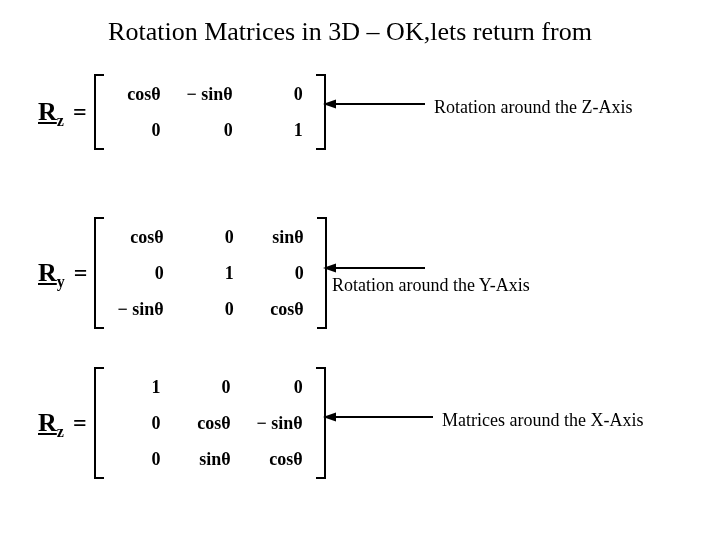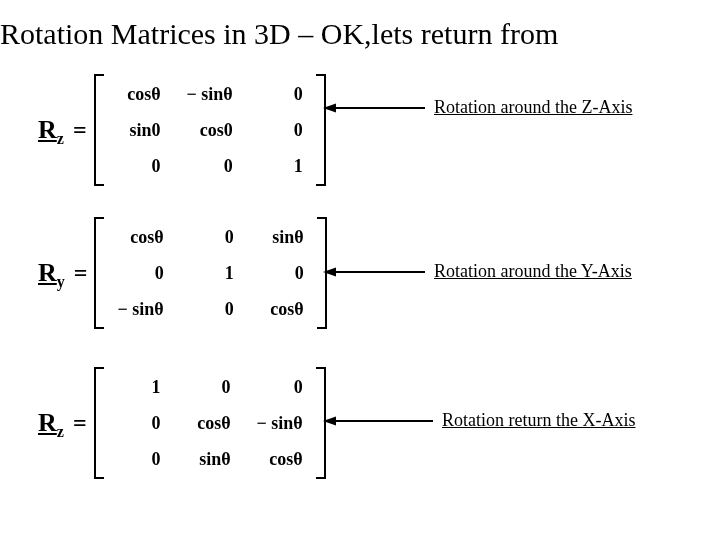--- a/index.html
+++ b/index.html
@@ -12,21 +12,22 @@
     color: #000000;
     font-family: "Liberation Serif", serif;
     overflow: hidden;
     margin: 0 auto;
   }
   .title {
     position: absolute;
     top: 16px;
     left: 0;
     width: 700px;
-    font-size: 30px;
+    text-align: center;
+    font-size: 26px;
     line-height: 1.22;
     color: #000;
   }
   .matrix-block {
     position: absolute;
     left: 38px;
     display: flex;
     align-items: center;
   }
   #matrix-block-1 { top: 74px; }
@@ -76,26 +77,25 @@
     font-weight: bold;
     font-size: 18px;
     height: 36px;
     min-width: 44px;
     padding: 0 13px;
     white-space: nowrap;
   }
   .caption {
     position: absolute;
     display: flex;
-    align-items: center;
+    align-items: flex-start;
     white-space: nowrap;
-    text-decoration: underline;
   }
   #caption-1 { left: 323px; top: 97px; }
-  #caption-2 { left: 323px; top: 261px; }
+  #caption-2 { left: 323px; top: 261px; flex-direction: column; }
   #caption-3 { left: 323px; top: 410px; }
   .caption svg { display: block; flex: 0 0 auto; }
   .caption-text {
     font-size: 18px;
     margin-left: 9px;
     color: #000;
   }
 </style>
 </head>
 <body>
@@ -109,25 +109,20 @@
   <div class="matrix-block" id="matrix-block-1">
     <span class="rlabel"><span>R</span><sub>z</sub></span>
     <span class="equals">=</span>
     <div class="bracketed">
       <div class="bracket bracket-left"></div>
       <table class="matrix">
         <tbody>
             <tr>
           <td>cosθ</td>
           <td>− sinθ</td>
-          <td>0</td>
-        </tr>
-        <tr>
-          <td>sin0</td>
-          <td>cos0</td>
           <td>0</td>
         </tr>
         <tr>
           <td>0</td>
           <td>0</td>
           <td>1</td>
         </tr>
       </tbody>
         </table>
       <div class="bracket bracket-right"></div>
@@ -204,16 +199,16 @@
         </table>
       <div class="bracket bracket-right"></div>
     </div>
   </div>
 
   <div class="caption" id="caption-3">
     <svg width="110" height="14" viewBox="0 0 110 14">
       <line x1="10" y1="7" x2="110" y2="7" stroke="#000" stroke-width="2"></line>
       <polygon points="0,7 13,2.5 13,11.5" fill="#000"></polygon>
     </svg>
-    <span class="caption-text">Rotation return the X-Axis</span>
+    <span class="caption-text">Matrices around the X-Axis</span>
   </div>
 
 </div>
 
 </body></html>

